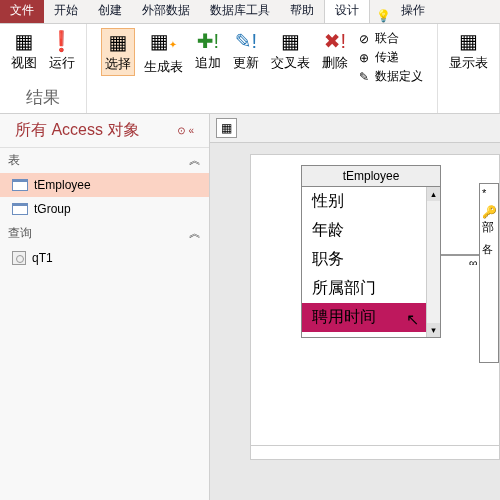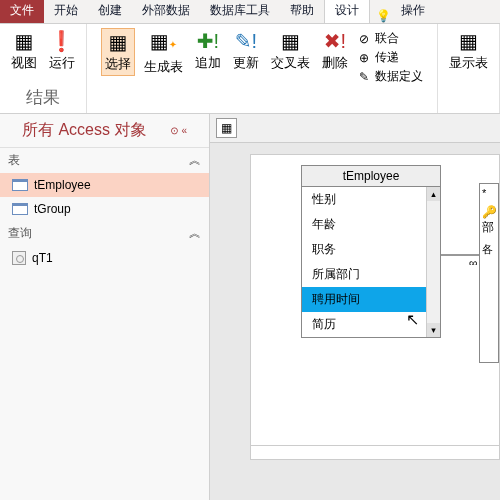--- a/index.html
+++ b/index.html
@@ -15,37 +15,37 @@
 .rb{display:flex;flex-direction:column;align-items:center;cursor:pointer;padding:2px 3px;gap:2px}
 .rb.sel{background:#fde3c8;border:1px solid #f0b070}
 .rb .ic{font-size:20px;line-height:22px}
 .rb .lb{font-size:13px}
 .rgroup .cap{width:100%;text-align:center;font-size:17px;color:#666;padding:2px 0}
 .mini{display:flex;flex-direction:column;gap:2px;padding-top:2px}
 .mini div{display:flex;align-items:center;gap:4px;font-size:11px;cursor:pointer}
 .mini .mic{width:14px;display:inline-block;text-align:center}
 .workspace{display:flex;height:386px}
 .nav{width:210px;border-right:1px solid #d0d0d0;background:#f8f8f8;display:flex;flex-direction:column}
-.nav-h{display:flex;align-items:center;justify-content:space-between;padding:6px 22px;border-bottom:1px solid #e0e0e0}
+.nav-h{display:flex;align-items:center;justify-content:space-between;padding:6px 15px;border-bottom:1px solid #e0e0e0}
 .nav-h span{color:#a4373a;font-size:16px}
 .nav-g{display:flex;justify-content:space-between;padding:4px 8px;color:#555;font-size:11px}
 .nav-item{display:flex;align-items:center;gap:6px;padding:5px 12px;cursor:pointer}
 .nav-item.sel{background:#fbd3c4}
 .tico{width:16px;height:12px;background:#fff;border:1px solid #6c8ebf;border-top:3px solid #6c8ebf;display:inline-block}
 .qico{width:14px;height:14px;background:#f0f0f0;border:1px solid #999;display:inline-block;position:relative}
 .qico:after{content:"";position:absolute;width:6px;height:6px;border:1px solid #999;border-radius:50%;top:3px;left:3px}
 .canvas{flex:1;background:#e8e8e8;position:relative;overflow:hidden}
 .tabstrip{background:#f0f0f0;padding:4px 6px;border-bottom:1px solid #ccc}
 .tabstrip .tb{display:inline-block;padding:2px 4px;border:1px solid #999;background:#fff}
 .design{position:absolute;top:40px;left:40px;right:0;bottom:40px;background:#fff;border:1px solid #ccc}
 .tablewin{position:absolute;border:1px solid #888;background:#fff;width:140px}
 .tablewin .tt{background:#eee;border-bottom:1px solid #888;text-align:center;padding:3px;font-size:12px}
 .tablewin .list{max-height:150px;overflow:hidden;position:relative}
-.tablewin .row{padding:4px 10px;font-size:12px;cursor:pointer}
-.tablewin .row.hov{background:#0ea5e9}
+.tablewin .row{padding:4px 10px;font-size:16px;cursor:pointer}
+.tablewin .row.hov{background:#be185d}
 .sbar{position:absolute;right:0;top:0;bottom:0;width:14px;background:#f0f0f0;border-left:1px solid #ccc}
 .sbar .up,.sbar .dn{height:14px;background:#e0e0e0;text-align:center;font-size:9px;line-height:14px}
 .sbar .dn{position:absolute;bottom:0;width:100%}
 .join{position:absolute;top:80px;left:190px;width:60px;height:30px}
 .cursor{position:absolute;top:155px;left:155px;font-size:16px;color:#000;pointer-events:none}
 .peek{position:absolute;right:0;top:28px;width:20px;height:180px;background:#fff;border:1px solid #888}
 .peek div{font-size:11px;padding:3px 2px}
 .grid{position:absolute;left:0;right:0;bottom:0;height:14px;border-top:1px solid #ccc;background:#fff}
 </style>
 </head>

